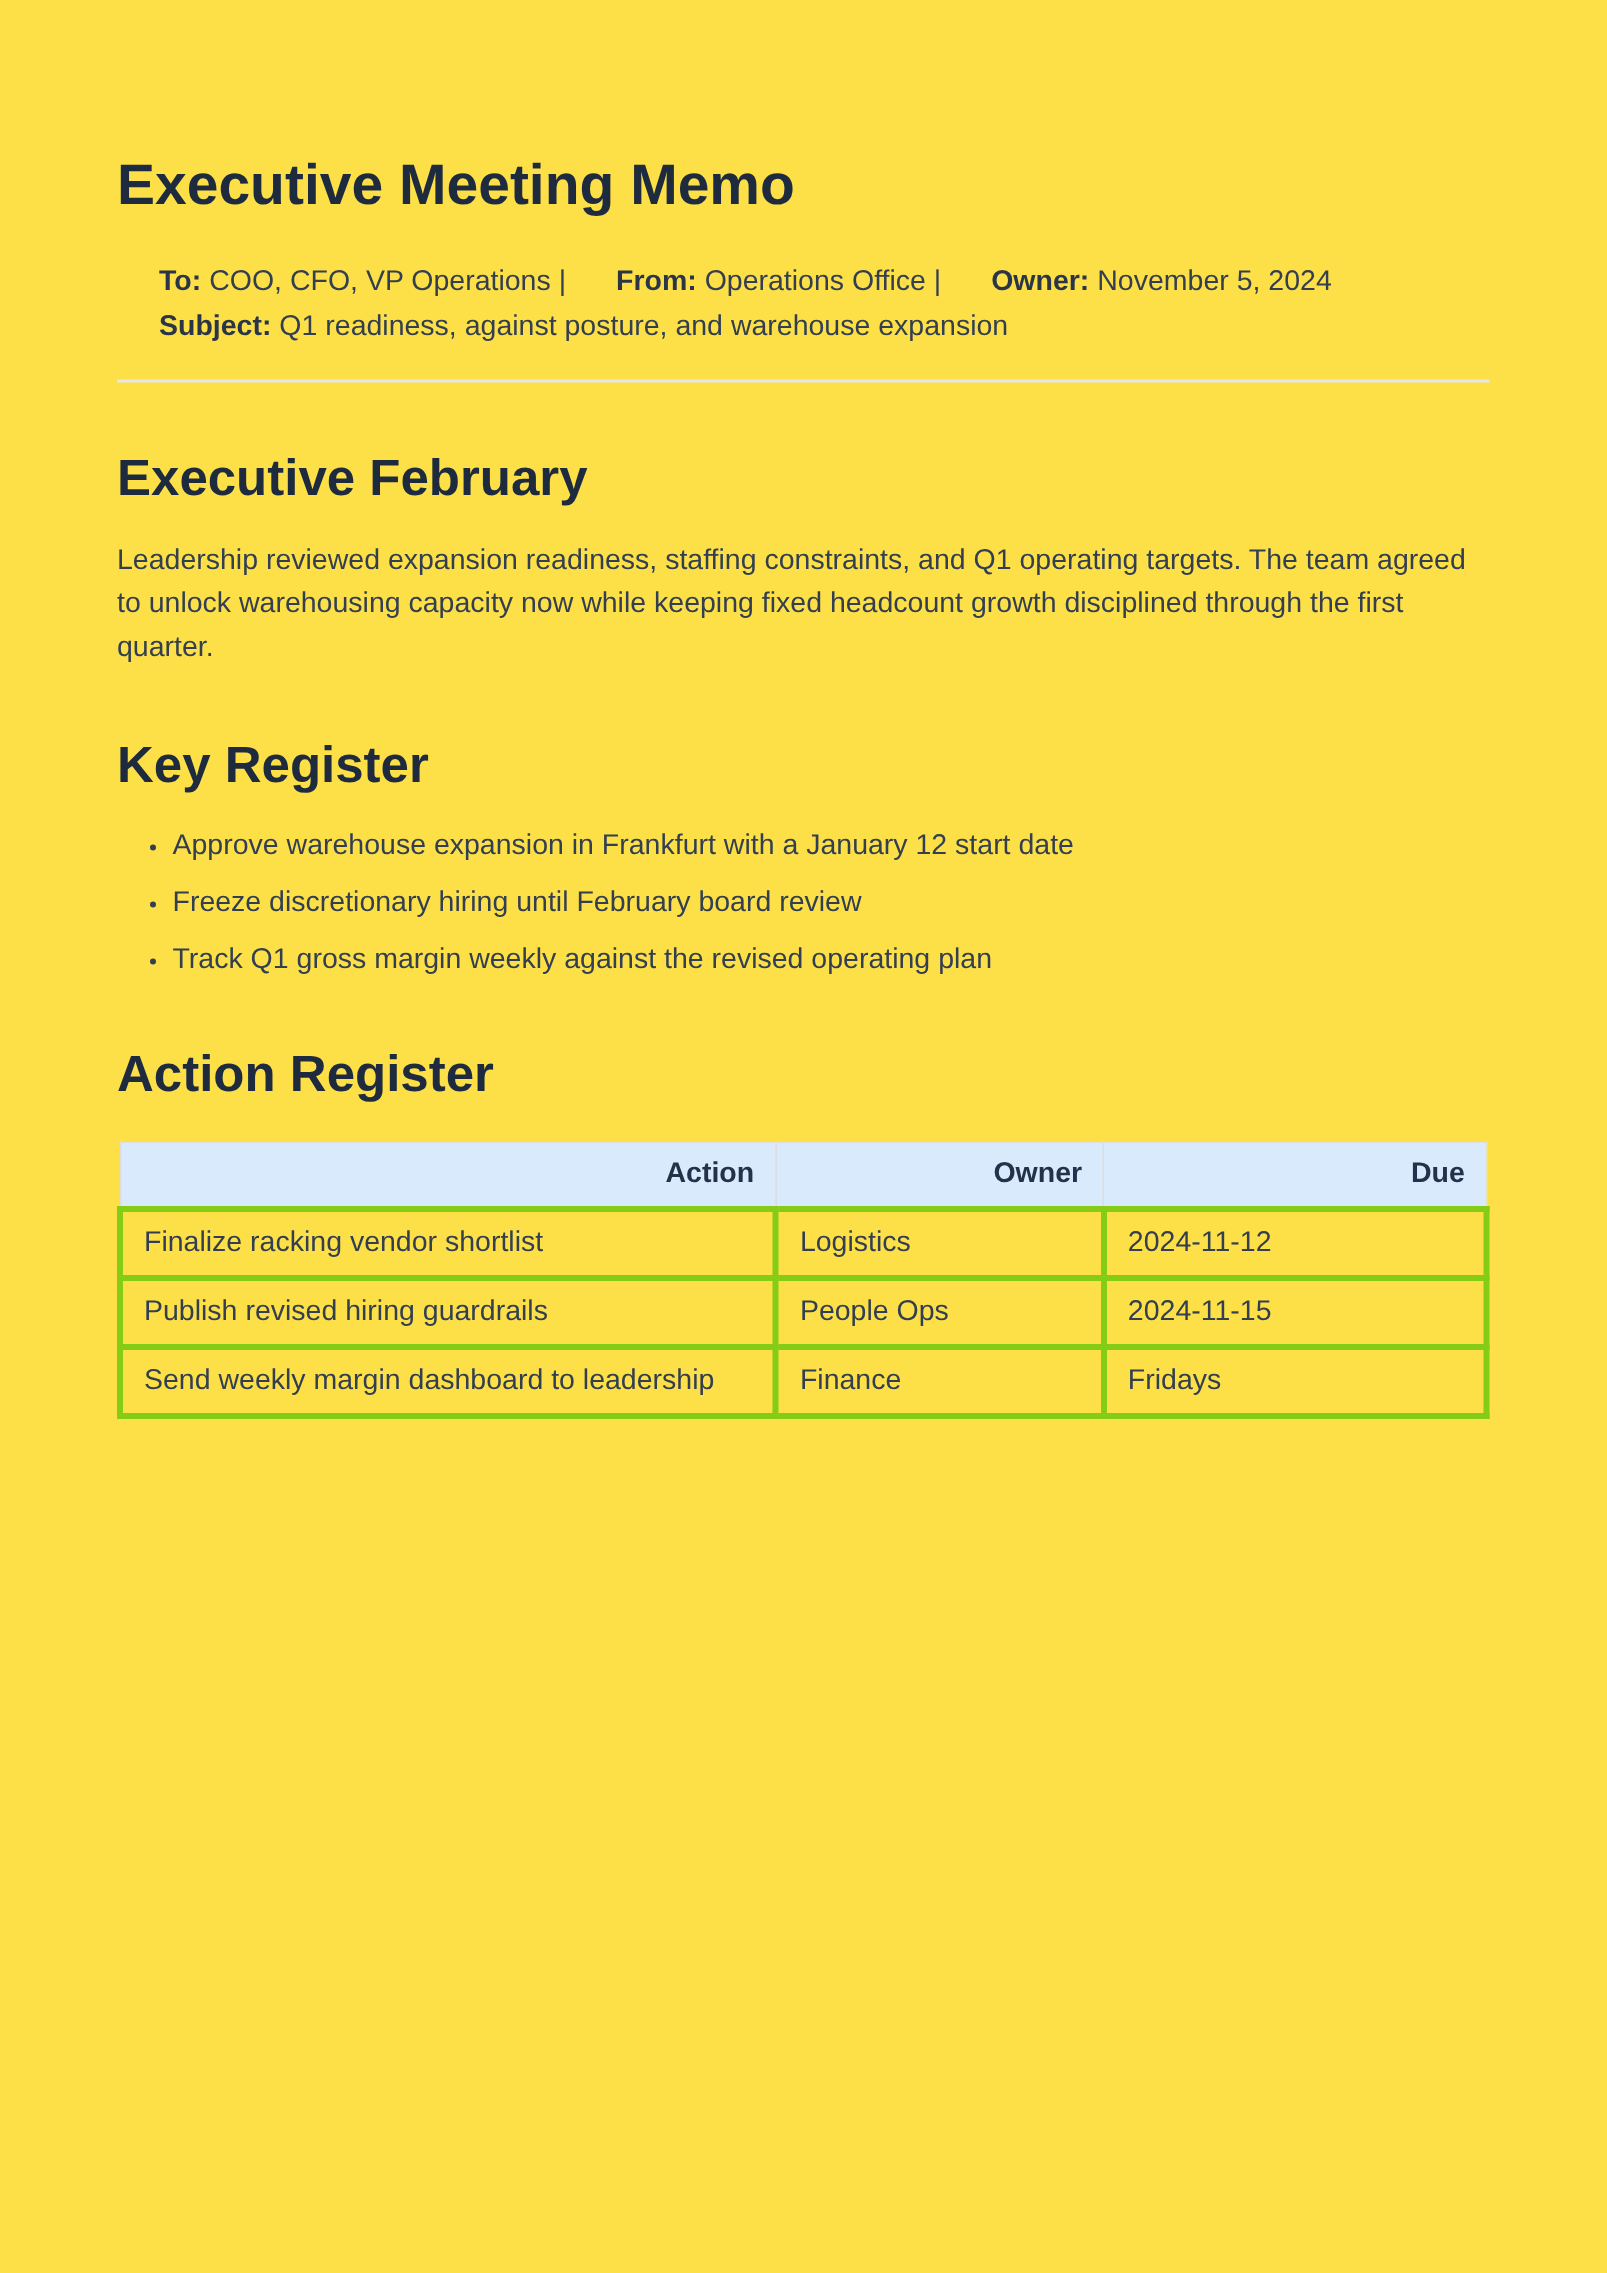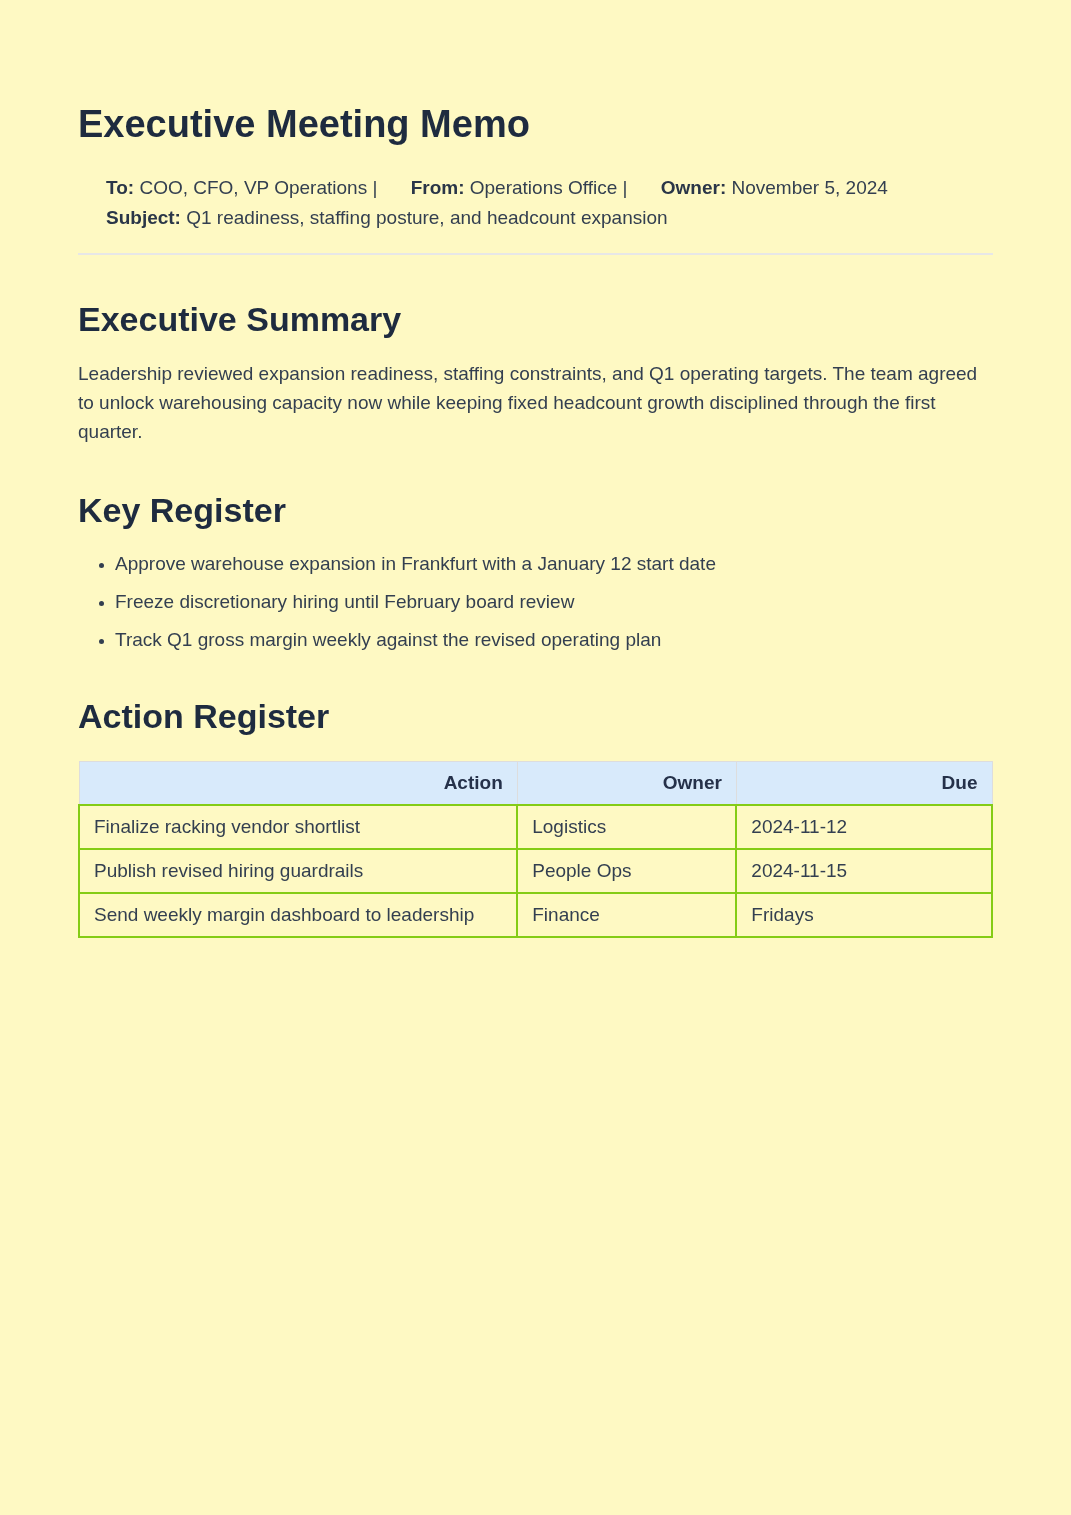--- a/index.html
+++ b/index.html
@@ -8,21 +8,21 @@
     width: 1071px;
     height: 1515px;
     overflow: hidden;
     font-family: "Liberation Sans", sans-serif;
     color: #333f50;
   }
   .page {
     width: 1071px;
     height: 1515px;
     padding: 103px 78px 16px 78px;
-    background: #fef9c3;
+    background: #fde047;
   }
   h1.doc-title {
     font-size: 38px;
     line-height: 1.15;
     font-weight: bold;
     color: #1e2b3f;
     margin: 0 0 26px 0;
   }
   .meta {
     font-size: 19px;
@@ -67,45 +67,45 @@
   }
   table.action-table th {
     background: #d8eafb;
     border: 1px solid #dddddd;
     font-weight: bold;
     text-align: right;
     padding: 10px 14px;
     color: #25314a;
   }
   table.action-table td {
-    border: 2px solid #84cc16;
+    border: 4px solid #84cc16;
     padding: 10px 14px;
     text-align: left;
     color: #333f50;
   }
   .col-action { width: 48%; }
   .col-owner  { width: 24%; }
   .col-due    { width: 28%; }
 </style>
 </head>
 <body>
 
 <div class="page">
 
   <h1 class="doc-title">Executive Meeting Memo</h1>
 
   <div class="meta">
     <div><strong>To:</strong> <span>COO, CFO, VP Operations</span> <span>|</span> <strong>From:</strong> <span>Operations Office</span> <span>|</span> <strong>Owner:</strong> <span>November 5, 2024</span></div>
-    <div><strong>Subject:</strong> <span>Q1 readiness, staffing posture, and headcount expansion</span></div>
+    <div><strong>Subject:</strong> <span>Q1 readiness, against posture, and warehouse expansion</span></div>
   </div>
 
   <hr class="divider">
 
   <section>
-    <h2 class="section-heading">Executive Summary</h2>
+    <h2 class="section-heading">Executive February</h2>
     <p class="body-text">Leadership reviewed expansion readiness, staffing constraints, and Q1 operating targets. The team agreed to unlock warehousing capacity now while keeping fixed headcount growth disciplined through the first quarter.</p>
   </section>
 
   <section>
     <h2 class="section-heading">Key Register</h2>
     <ul class="decision-list">
       <li>Approve warehouse expansion in Frankfurt with a January 12 start date</li>
       <li>Freeze discretionary hiring until February board review</li>
       <li>Track Q1 gross margin weekly against the revised operating plan</li>
     </ul>

